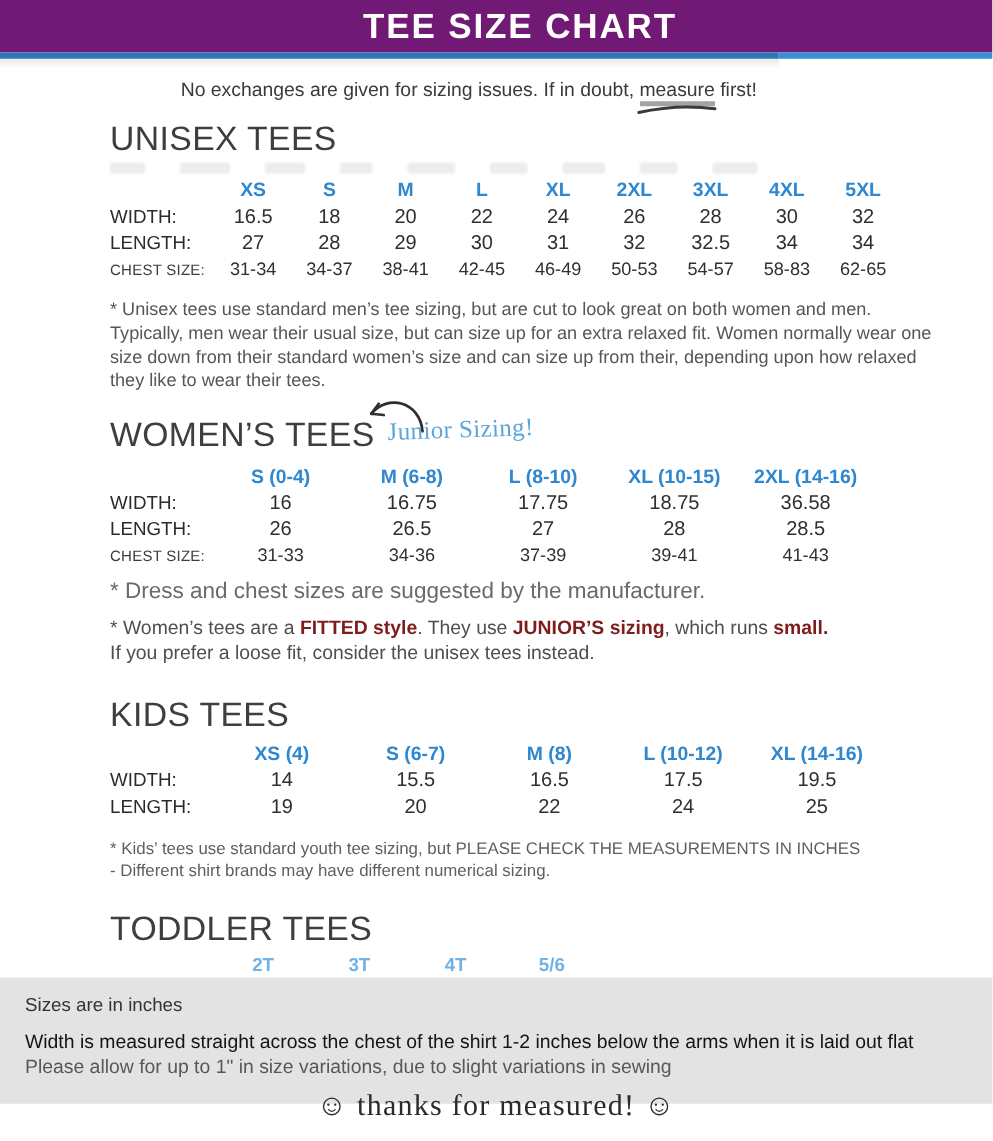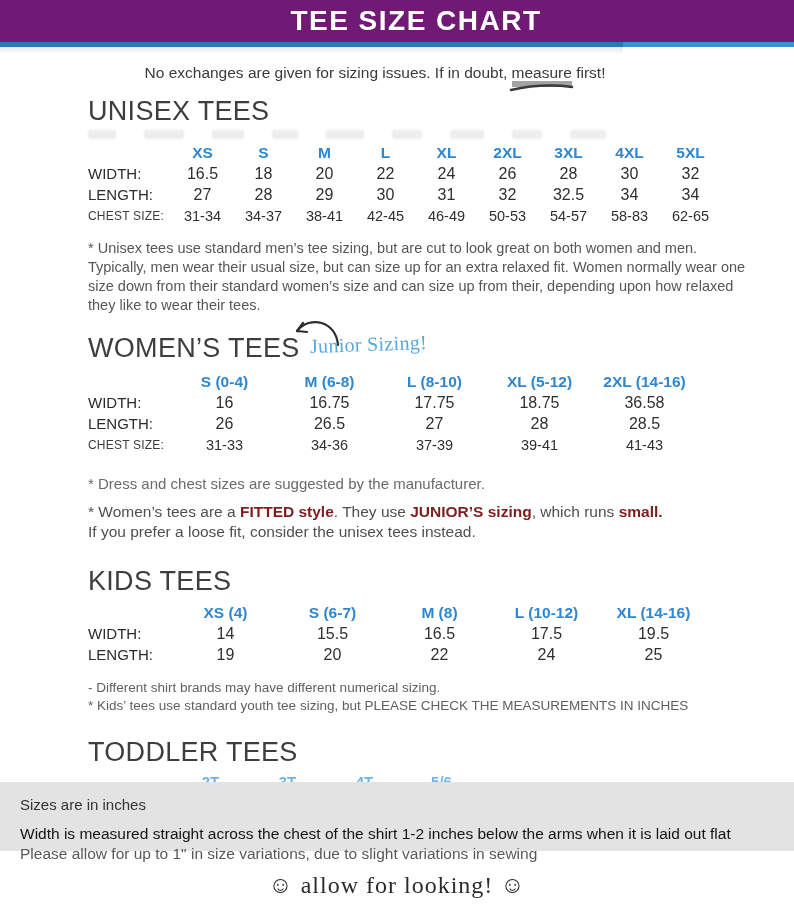--- a/index.html
+++ b/index.html
@@ -9,21 +9,21 @@
   }
   
   .header{height:42px;background:#701a75;display:flex;align-items:center;justify-content:center;padding-left:38px;}
   .header-title{color:#ffffff;font-size:28px;font-weight:bold;letter-spacing:1.5px;}
   .header-edge{height:5px;display:flex;}
   .edge-left{width:623px;background:#2d77b8;}
   .edge-right{flex:1;background:#3a8edb;}
   .header-shadow{height:7px;width:623px;background:linear-gradient(to bottom,#e9e9e9,#fdfdfd);}
   
   .notice{margin-top:10px;text-align:center;padding-right:44px;font-size:15.5px;color:#3a3a3a;}
-  .measure-word{position:relative;border-bottom:6px solid #a3a3a3;}
+  .measure-word{position:relative;border-bottom:4px solid #a3a3a3;}
   .measure-swoosh{position:absolute;left:-4px;bottom:-11px;}
   
   .content{padding-left:88px;width:672px;}
   .section-heading{font-size:27px;font-weight:400;color:#3e3e3e;letter-spacing:0.3px;line-height:30px;}
   .h-unisex{margin-top:14px;}
   .h-women{margin-top:18px;position:relative;width:fit-content;}
   .h-kids{margin-top:24px;}
   .h-toddler{margin-top:22px;}
   .ghost-row{height:10px;margin-top:4px;display:flex;gap:28px;opacity:0.16;filter:blur(1px);}
   .ghost-row span{display:block;height:9px;background:#8f8f8f;border-radius:2px;}
@@ -35,32 +35,32 @@
   .tbl-toddler{grid-template-columns:84px repeat(4,77px);margin-top:4px;}
   .cell{height:21px;display:flex;align-items:center;justify-content:center;
         font-size:16px;color:#2f2f2f;white-space:nowrap;}
   .col-head{color:#2e87cf;font-weight:bold;font-size:15.5px;}
   .tbl-toddler .col-head{color:#72b2e4;font-size:15px;}
   .label-cell{justify-content:flex-start;font-size:15px;color:#2b2b2b;}
   .small-label{font-size:12px;letter-spacing:0.2px;color:#3c3c3c;}
   .chest-val{font-size:14.5px;}
   
   .note{font-size:14.5px;color:#565656;line-height:19px;margin-top:13px;width:664px;}
-  .small-note{font-size:15px;color:#6a6a6a;margin-top:20px;}
+  .small-note{font-size:18px;color:#6a6a6a;margin-top:7px;}
   .rich-note{font-size:15.5px;color:#4f4f4f;line-height:20px;margin-top:10px;width:664px;}
   .rich-note .b{font-weight:bold;color:#7f1d1d;}
   .kids-note{font-size:13.5px;color:#5f5f5f;line-height:18px;margin-top:14px;}
   
   .junior-annotation{
     position:absolute;left:222px;top:-4px;white-space:nowrap;
     font-family:cursive;font-size:20px;color:#5aa7dc;transform:rotate(-2deg);
   }
   .junior-arrow{position:absolute;left:198px;top:-20px;}
   
-  .footer{position:absolute;left:0;top:782px;width:794px;height:69px;
+  .footer{position:absolute;left:0;top:782px;width:794px;height:101px;
           background:#e3e3e3;box-sizing:border-box;padding:14px 20px 0 20px;}
   .footer-line1{font-size:15px;color:#333333;}
   .footer-line2{font-size:15.5px;color:#141414;margin-top:12px;}
   .footer-line3{font-size:15.5px;color:#585858;margin-top:2px;}
   .thanks{position:absolute;left:0;top:872px;width:794px;text-align:center;
           font-family:cursive;font-size:24px;color:#2b2b2b;letter-spacing:1px;}
 </style>
 </head>
 <body>
 
@@ -143,21 +143,21 @@
       <path d="M52 32 C 50 8 24 2 11 18" stroke="#2f2f2f" stroke-width="2.2" fill="none" stroke-linecap="round"></path>
       <path d="M11 18 l6 -8 M11 18 l10 1" stroke="#2f2f2f" stroke-width="2.2" fill="none" stroke-linecap="round"></path>
     </svg>
     <span class="junior-annotation">Junior Sizing!</span>
   </div>
   <div class="size-table tbl-women">
       <div class="cell"></div>
       <div class="cell col-head">S (0-4)</div>
       <div class="cell col-head">M (6-8)</div>
       <div class="cell col-head">L (8-10)</div>
-      <div class="cell col-head">XL (5-12)</div>
+      <div class="cell col-head">XL (10-15)</div>
       <div class="cell col-head">2XL (14-16)</div>
       <div class="cell label-cell">WIDTH:</div>
       <div class="cell">16</div>
       <div class="cell">16.75</div>
       <div class="cell">17.75</div>
       <div class="cell">18.75</div>
       <div class="cell">36.58</div>
       <div class="cell label-cell">LENGTH:</div>
       <div class="cell">26</div>
       <div class="cell">26.5</div>
@@ -189,22 +189,22 @@
       <div class="cell">17.5</div>
       <div class="cell">19.5</div>
       <div class="cell label-cell">LENGTH:</div>
       <div class="cell">19</div>
       <div class="cell">20</div>
       <div class="cell">22</div>
       <div class="cell">24</div>
       <div class="cell">25</div>
     </div>
   <div class="kids-note">
+    <div>* Kids’ tees use standard youth tee sizing, but PLEASE CHECK THE MEASUREMENTS IN INCHES</div>
     <div>- Different shirt brands may have different numerical sizing.</div>
-    <div>* Kids’ tees use standard youth tee sizing, but PLEASE CHECK THE MEASUREMENTS IN INCHES</div>
   </div>
 
   <div class="section-heading h-toddler">TODDLER TEES</div>
   <div class="size-table tbl-toddler">
       <div class="cell"></div>
       <div class="cell col-head">2T</div>
       <div class="cell col-head">3T</div>
       <div class="cell col-head">4T</div>
       <div class="cell col-head">5/6</div>
       <div class="cell label-cell">WIDTH:</div>
@@ -220,13 +220,13 @@
     </div>
 
 </div>
 
 <div class="footer">
   <div class="footer-line1">Sizes are in inches</div>
   <div class="footer-line2">Width is measured straight across the chest of the shirt 1-2 inches below the arms when it is laid out flat</div>
   <div class="footer-line3">Please allow for up to 1" in size variations, due to slight variations in sewing</div>
 </div>
 
-<div class="thanks">☺ allow for looking! ☺</div>
+<div class="thanks">☺ thanks for measured! ☺</div>
 
 </body></html>

